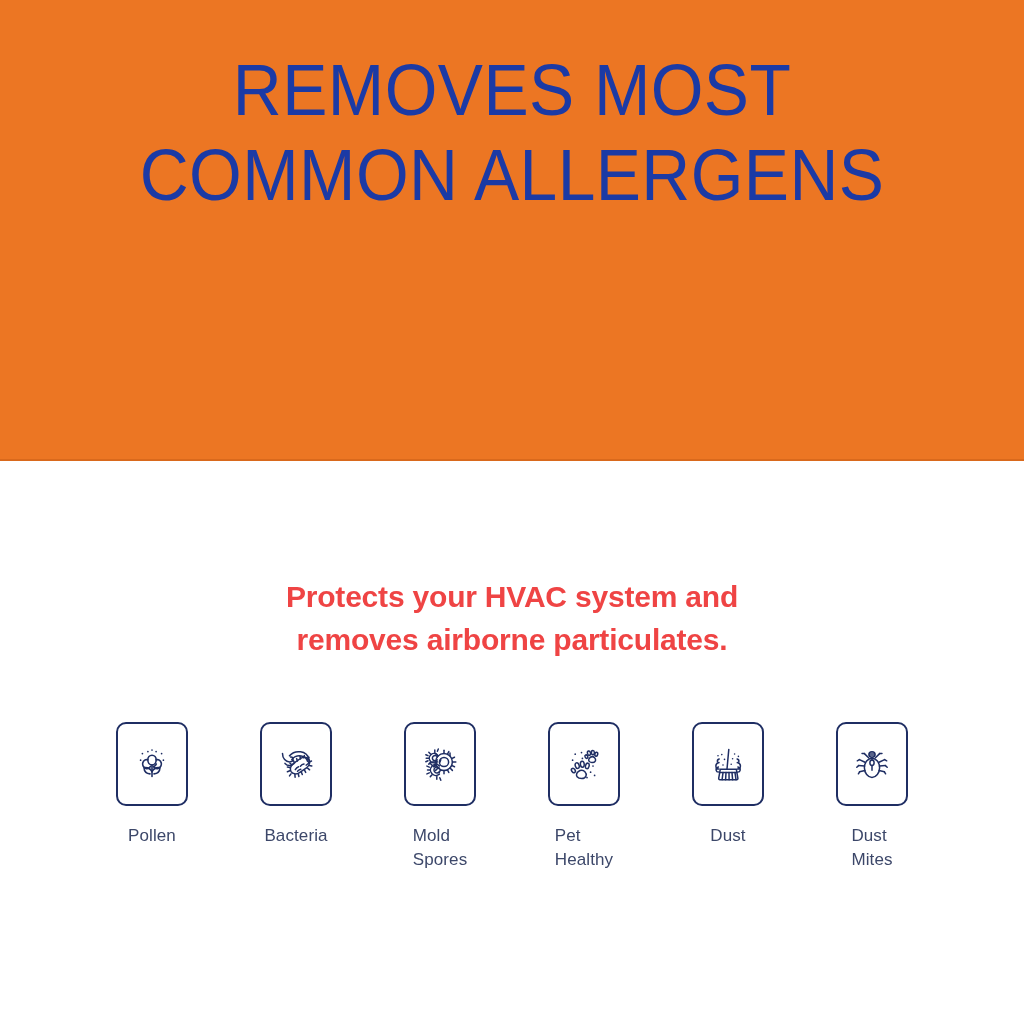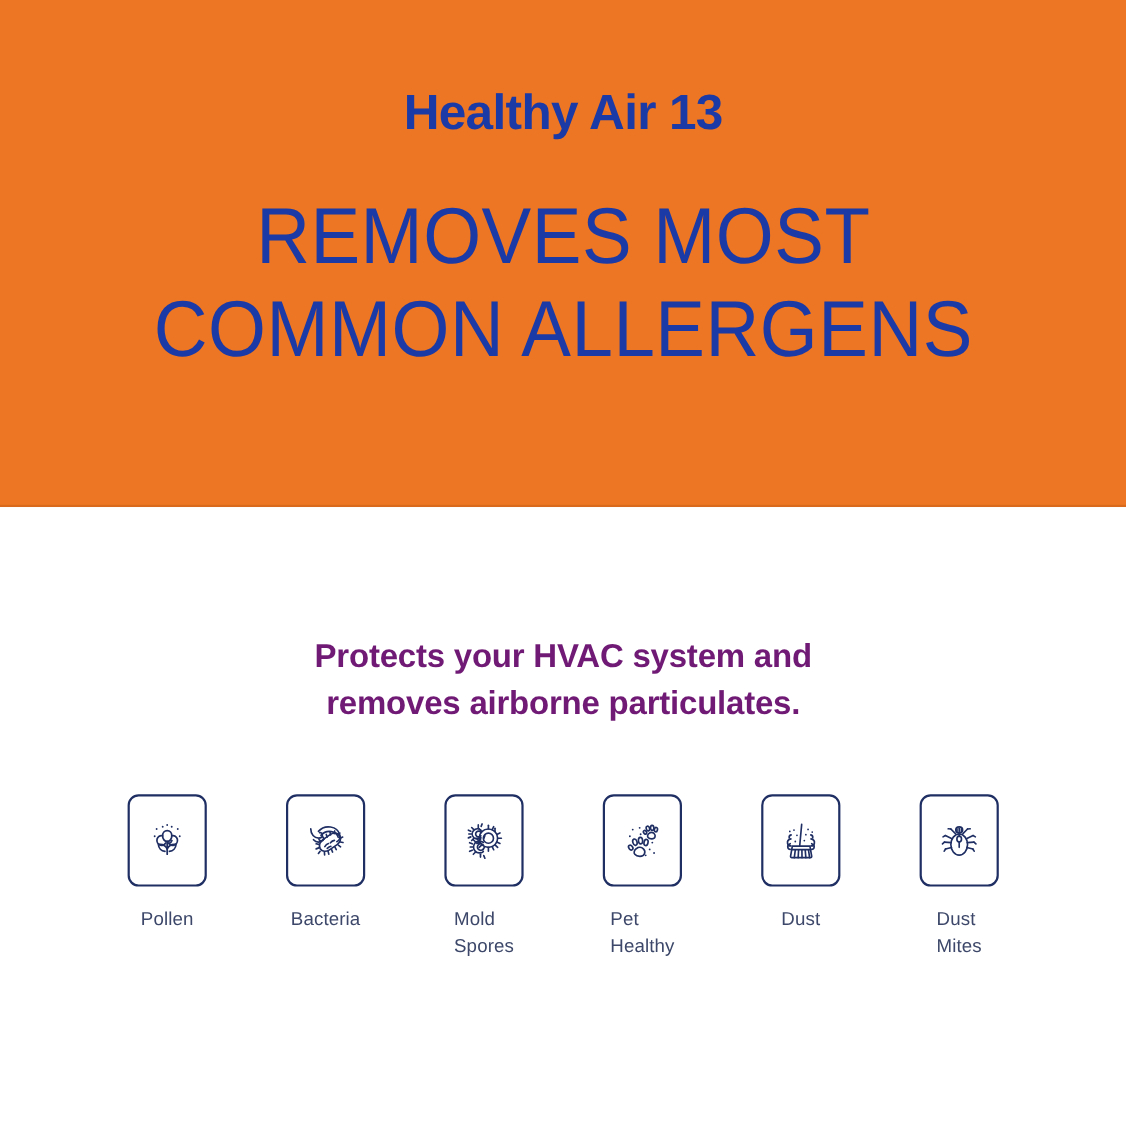--- a/index.html
+++ b/index.html
@@ -51,21 +51,21 @@
   }
   .subhead {
     margin-top:115px;
     width:640px;
     text-align:center;
     font-family:"Liberation Sans", sans-serif;
     font-weight:700;
     font-size:30px;
     line-height:1.42;
     letter-spacing:-0.2px;
-    color:#701a75;
+    color:#ef4444;
     white-space:pre-line;
   }
 
   
   .icon-row {
     margin-top:61px;
     width:880px;
     display:flex;
     justify-content:center;
     align-items:flex-start;
@@ -94,21 +94,20 @@
     text-align:left;
     white-space:pre-line;
   }
 </style>
 </head>
 <body>
 
 <div class="page">
 
   <div class="hero">
-    <div class="hero-eyebrow">Healthy Air 13</div>
     <div class="hero-headline">REMOVES MOST
 COMMON ALLERGENS</div>
   </div>
 
   <div class="lower">
 
     <div class="subhead">Protects your HVAC system and
 removes airborne particulates.</div>
 
     <div class="icon-row">

